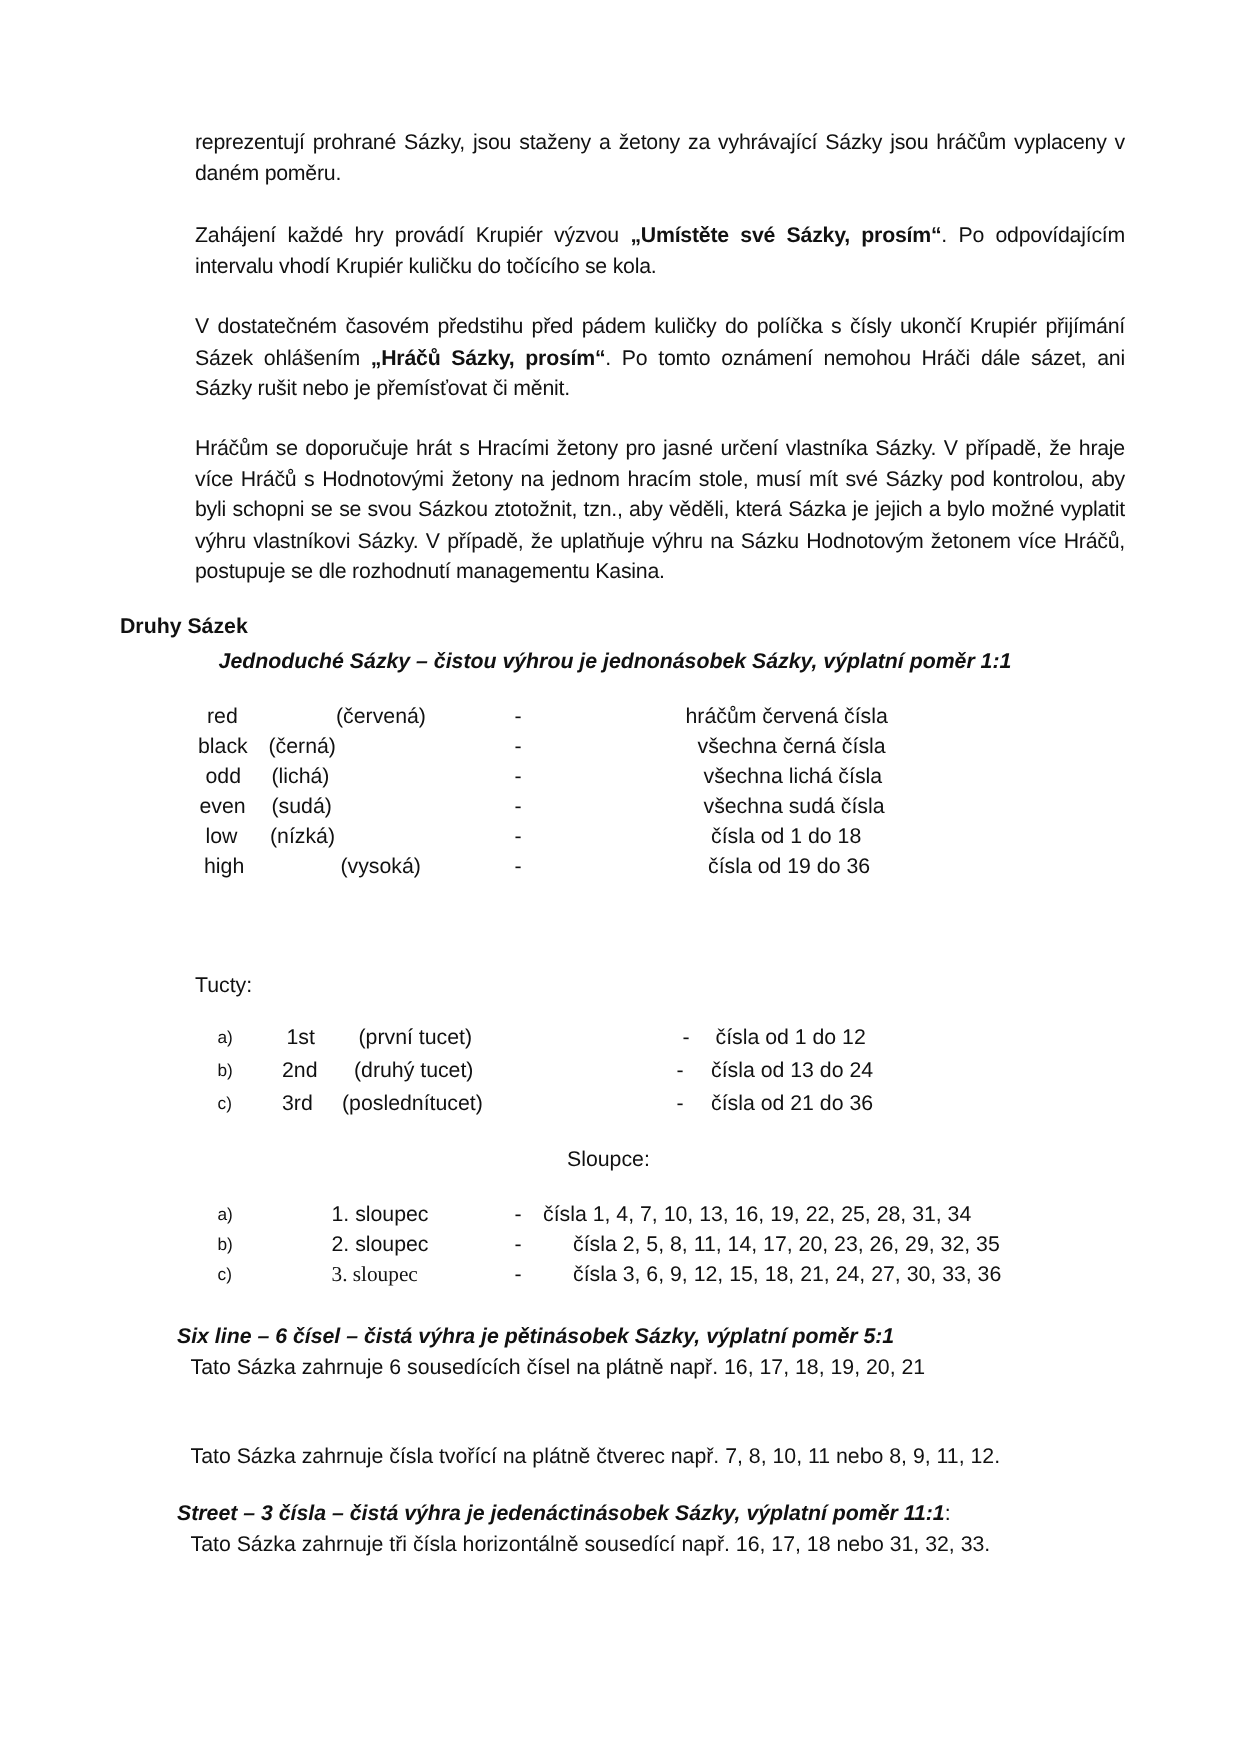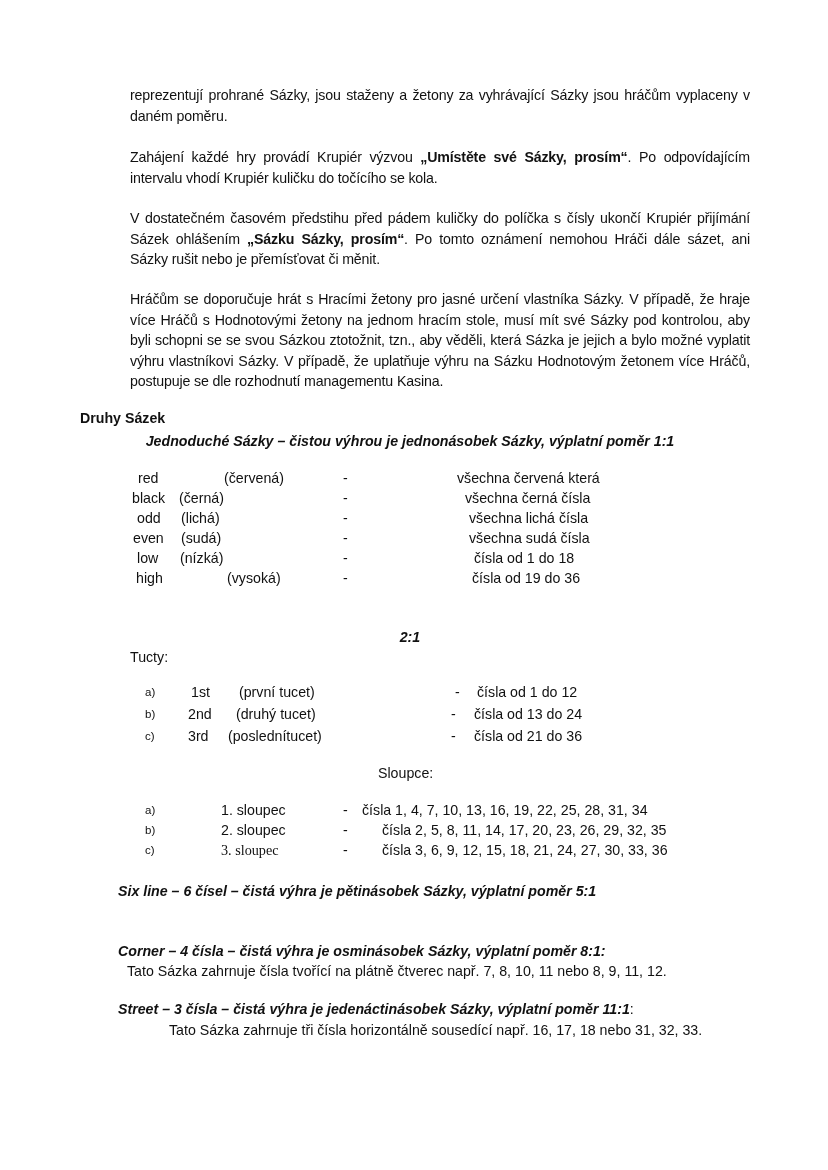--- a/index.html
+++ b/index.html
@@ -21,35 +21,35 @@
 
 <div class="page">
 
   <div class="para" style="top:85px;">reprezentují prohrané Sázky, jsou staženy a žetony za vyhrávající Sázky jsou hráčům vyplaceny v daném poměru.</div>
 
   <div class="para" style="top:147px;">
     <span>Zahájení každé hry provádí Krupiér výzvou </span><b>„Umístěte své Sázky, prosím“</b><span>. Po odpovídajícím intervalu vhodí Krupiér kuličku do točícího se kola.</span>
   </div>
 
   <div class="para" style="top:208px;">
-    <span>V dostatečném časovém předstihu před pádem kuličky do políčka s čísly ukončí Krupiér přijímání Sázek ohlášením </span><b>„Sázku Sázky, prosím“</b><span>. Po tomto oznámení nemohou Hráči dále sázet, ani Sázky rušit nebo je přemísťovat či měnit.</span>
+    <span>V dostatečném časovém předstihu před pádem kuličky do políčka s čísly ukončí Krupiér přijímání Sázek ohlášením </span><b>„Hráčů Sázky, prosím“</b><span>. Po tomto oznámení nemohou Hráči dále sázet, ani Sázky rušit nebo je přemísťovat či měnit.</span>
   </div>
 
   <div class="para" style="top:289px;">Hráčům se doporučuje hrát s Hracími žetony pro jasné určení vlastníka Sázky. V případě, že hraje více Hráčů s Hodnotovými žetony na jednom hracím stole, musí mít své Sázky pod kontrolou, aby byli schopni se se svou Sázkou ztotožnit, tzn., aby věděli, která Sázka je jejich a bylo možné vyplatit výhru vlastníkovi Sázky. V případě, že uplatňuje výhru na Sázku Hodnotovým žetonem více Hráčů, postupuje se dle rozhodnutí managementu Kasina.</div>
 
   <div class="h1" style="top:410px;">Druhy Sázek</div>
 
   <div class="ital-head center" style="top:433px; left:100px; width:620px;">Jednoduché Sázky – čistou výhrou je jednonásobek Sázky, výplatní poměr 1:1</div>
 
   <div>
     <div class="row" style="top:470px; left:0; width:828px;">
       <span class="abs" style="left:138px;">red</span>
       <span class="abs" style="left:224px;">(červená)</span>
       <span class="abs" style="left:343px;">-</span>
-      <span class="abs" style="left:457px;">všechna červená která</span>
+      <span class="abs" style="left:457px;">hráčům červená čísla</span>
     </div>
     <div class="row" style="top:490px; left:0; width:828px;padding-left:24px;">
       <span class="abs" style="left:132px;">black</span>
       <span class="abs" style="left:179px;">(černá)</span>
       <span class="abs" style="left:343px;">-</span>
       <span class="abs" style="left:465px;">všechna černá čísla</span>
     </div>
     <div class="row" style="top:510px; left:0; width:828px;">
       <span class="abs" style="left:137px;">odd</span>
       <span class="abs" style="left:181px;">(lichá)</span>
@@ -69,21 +69,20 @@
       <span class="abs" style="left:474px;">čísla od 1 do 18</span>
     </div>
     <div class="row" style="top:570px; left:0; width:828px;">
       <span class="abs" style="left:136px;">high</span>
       <span class="abs" style="left:227px;">(vysoká)</span>
       <span class="abs" style="left:343px;">-</span>
       <span class="abs" style="left:472px;">čísla od 19 do 36</span>
     </div>
   </div>
 
-  <div class="ital-head center" style="top:629px; left:100px; width:620px;">2:1</div>
   <div class="abs" style="top:649px; left:130px;">Tucty:</div>
 
   <div>
     <div class="row" style="top:684px; left:0; width:828px;">
       <span class="abs small" style="left:145px; top:2px;">a)</span>
       <span class="abs" style="left:191px;">1st</span>
       <span class="abs" style="left:239px;">(první tucet)</span>
       <span class="abs" style="left:455px;">-</span>
       <span class="abs" style="left:477px;">čísla od 1 do 12</span>
     </div>
@@ -120,22 +119,22 @@
     </div>
     <div class="row" style="top:842px; left:0; width:828px;">
       <span class="abs small" style="left:145px; top:2px;">c)</span>
       <span class="abs" style="left:221px;font-family:Liberation Serif, serif;">3. sloupec</span>
       <span class="abs" style="left:343px;">-</span>
       <span class="abs" style="left:382px;">čísla 3, 6, 9, 12, 15, 18, 21, 24, 27, 30, 33, 36</span>
     </div>
   </div>
 
   <div class="ital-head" style="top:883px; left:118px;">Six line – 6 čísel – čistá výhra je pětinásobek Sázky, výplatní poměr 5:1</div>
+  <div class="abs" style="top:904px; left:127px;">Tato Sázka zahrnuje 6 sousedících čísel na plátně např. 16, 17, 18, 19, 20, 21</div>
 
-  <div class="ital-head" style="top:943px; left:118px;">Corner – 4 čísla – čistá výhra je osminásobek Sázky, výplatní poměr 8:1:</div>
   <div class="abs" style="top:963px; left:127px;">Tato Sázka zahrnuje čísla tvořící na plátně čtverec např. 7, 8, 10, 11 nebo 8, 9, 11, 12.</div>
 
   <div class="abs" style="top:1001px; left:118px;">
     <span style="font-weight:bold; font-style:italic;">Street – 3 čísla – čistá výhra je jedenáctinásobek Sázky, výplatní poměr 11:1</span><span>:</span>
   </div>
-  <div class="abs" style="top:1022px; left:127px;margin-left:42px;">Tato Sázka zahrnuje tři čísla horizontálně sousedící např. 16, 17, 18 nebo 31, 32, 33.</div>
+  <div class="abs" style="top:1022px; left:127px;">Tato Sázka zahrnuje tři čísla horizontálně sousedící např. 16, 17, 18 nebo 31, 32, 33.</div>
 
 </div>
 
 </body></html>

